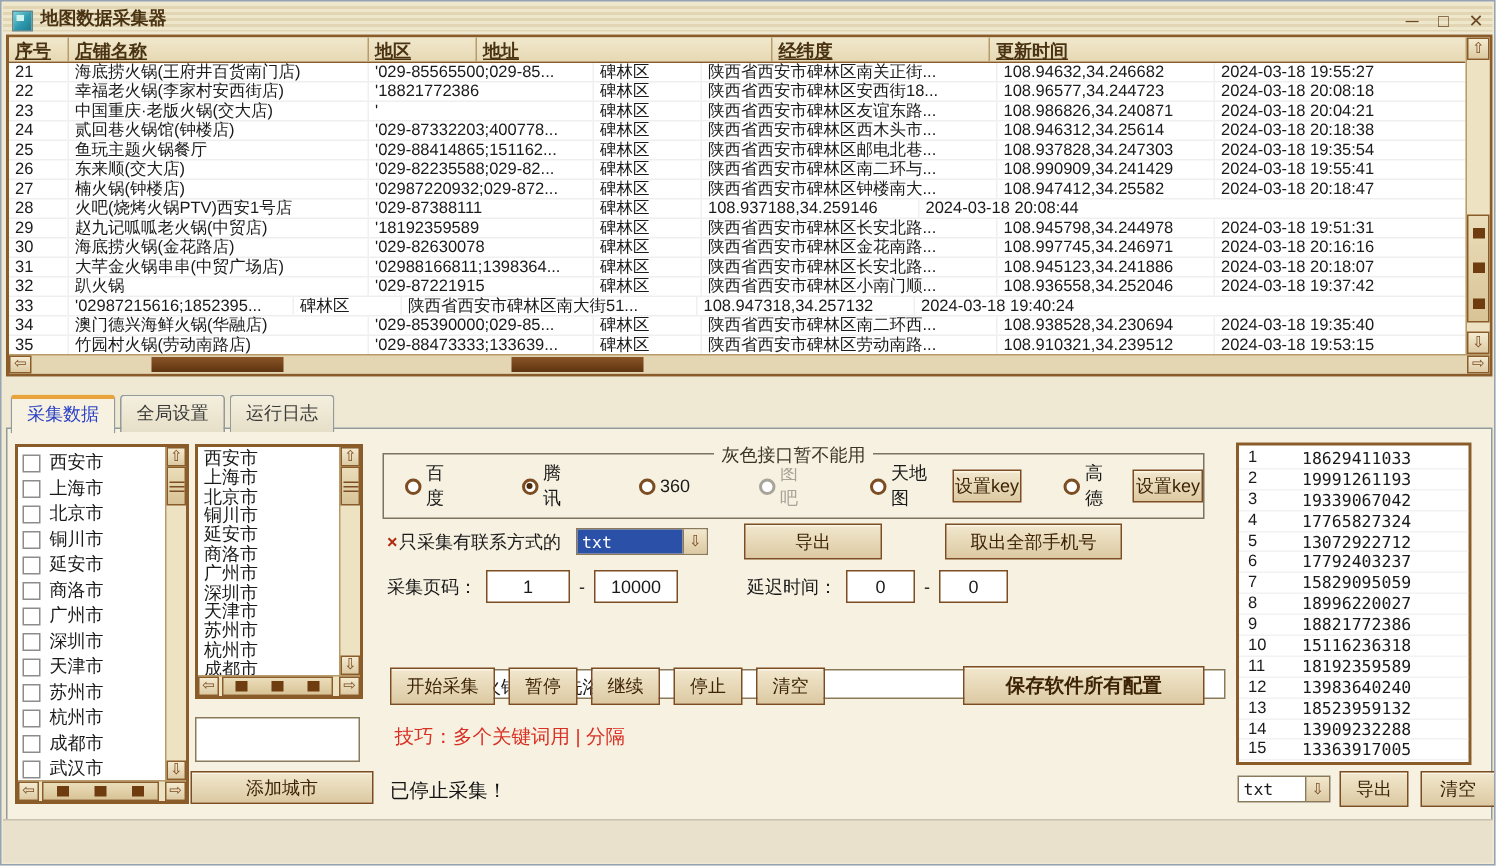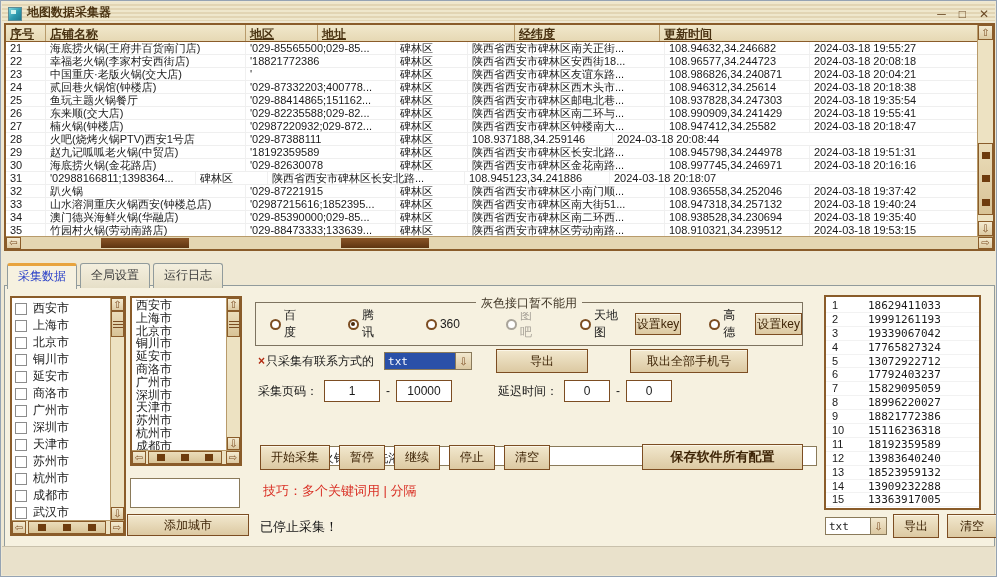--- a/index.html
+++ b/index.html
@@ -257,40 +257,40 @@
           <span class="td c1">海底捞火锅(金花路店)</span>
           <span class="td c2">'029-82630078</span>
           <span class="td c3">碑林区</span>
           <span class="td c4">陕西省西安市碑林区金花南路...</span>
           <span class="td c5">108.997745,34.246971</span>
           <span class="td c6">2024-03-18 20:16:16</span>
         </div>
 
         <div class="tr">
           <span class="td c0">31</span>
+          <span class="td c1">大芊金火锅串串(中贸广场店)</span>
           <span class="td c2">'02988166811;1398364...</span>
           <span class="td c3">碑林区</span>
           <span class="td c4">陕西省西安市碑林区长安北路...</span>
           <span class="td c5">108.945123,34.241886</span>
           <span class="td c6">2024-03-18 20:18:07</span>
         </div>
 
         <div class="tr">
           <span class="td c0">32</span>
           <span class="td c1">趴火锅</span>
           <span class="td c2">'029-87221915</span>
           <span class="td c3">碑林区</span>
           <span class="td c4">陕西省西安市碑林区小南门顺...</span>
           <span class="td c5">108.936558,34.252046</span>
           <span class="td c6">2024-03-18 19:37:42</span>
         </div>
 
         <div class="tr">
           <span class="td c0">33</span>
-          <span class="td c1">山水溶洞重庆火锅西安(钟楼总店)</span>
           <span class="td c2">'02987215616;1852395...</span>
           <span class="td c3">碑林区</span>
           <span class="td c4">陕西省西安市碑林区南大街51...</span>
           <span class="td c5">108.947318,34.257132</span>
           <span class="td c6">2024-03-18 19:40:24</span>
         </div>
 
         <div class="tr">
           <span class="td c0">34</span>
           <span class="td c1">澳门德兴海鲜火锅(华融店)</span>

